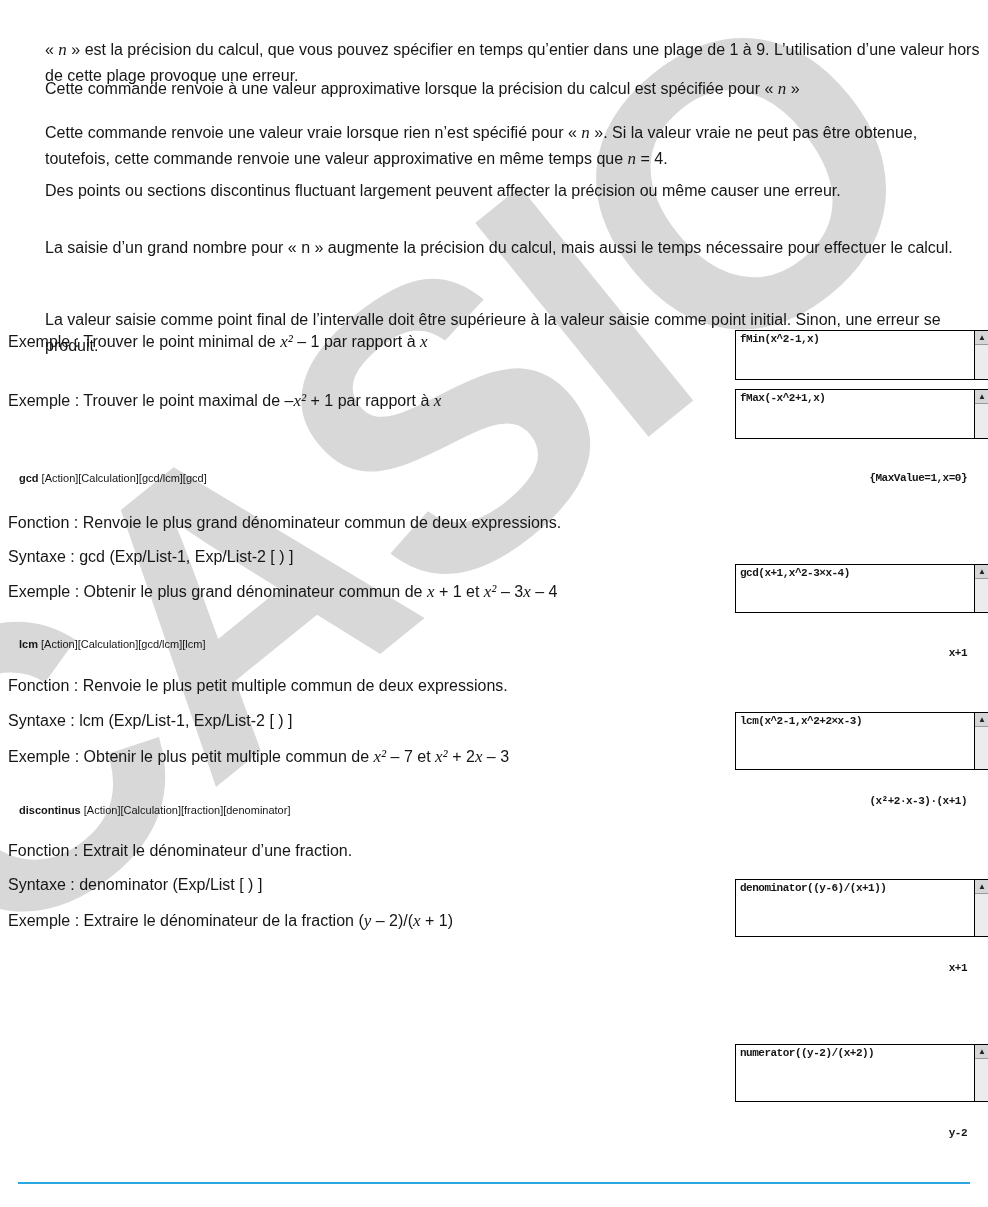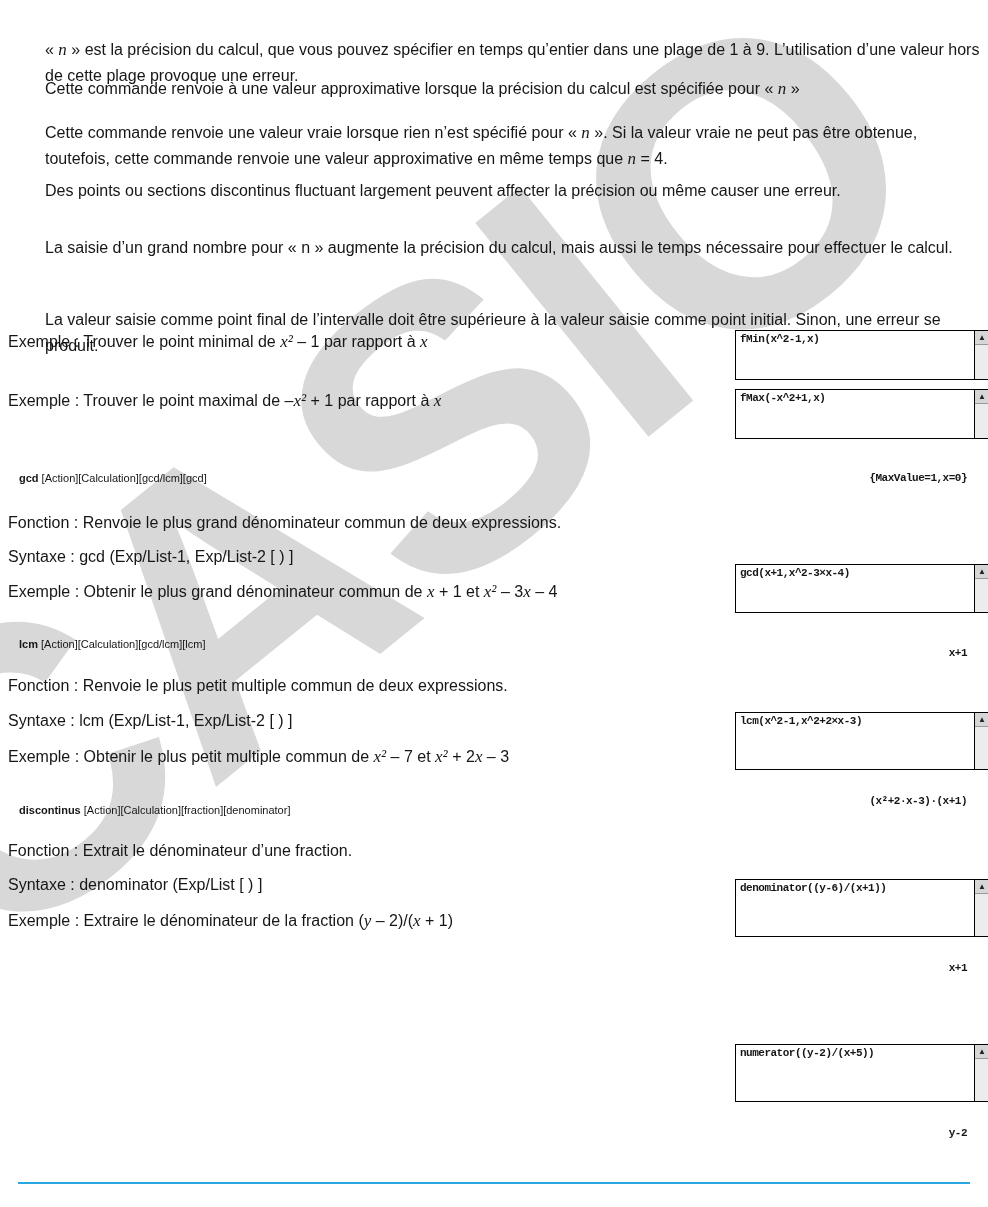--- a/index.html
+++ b/index.html
@@ -128,21 +128,21 @@
     <div class="calc-l1">denominator((y-6)/(x+1))</div>
     <div class="calc-l2">x+1</div>
   </div>
   <div class="calc-sb">
     <div class="calc-sb-btn">▲</div>
   </div>
 </div>
 
 <div class="calcbox" style="top:1044px;height:56px">
   <div class="calc-main">
-    <div class="calc-l1">numerator((y-2)/(x+5))</div>
+    <div class="calc-l1">numerator((y-2)/(x+2))</div>
     <div class="calc-l2">y-2</div>
   </div>
   <div class="calc-sb">
     <div class="calc-sb-btn">▲</div>
   </div>
 </div>
 
 <div class="footer-line"></div>
 
 </body></html>

